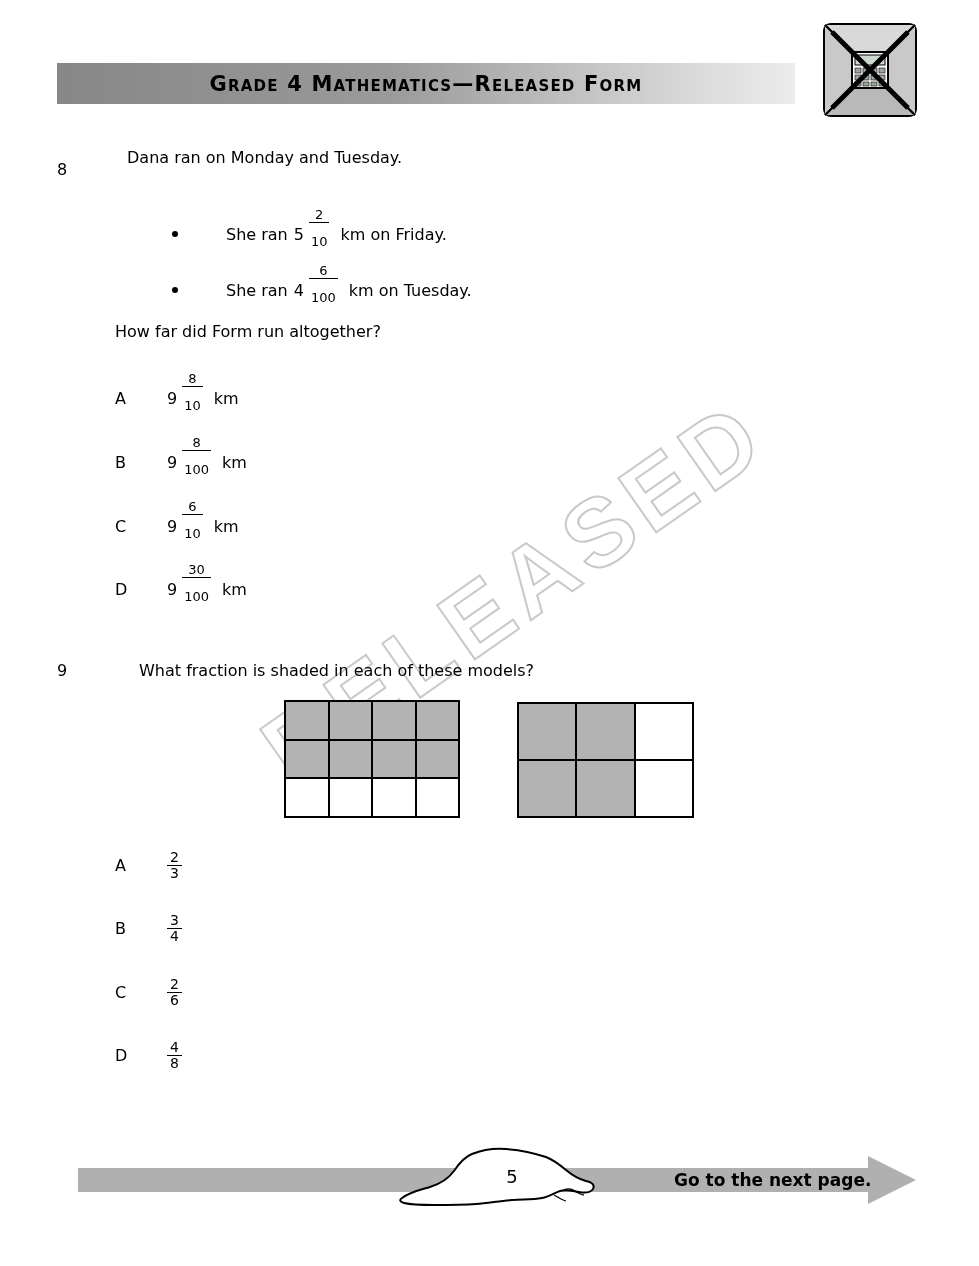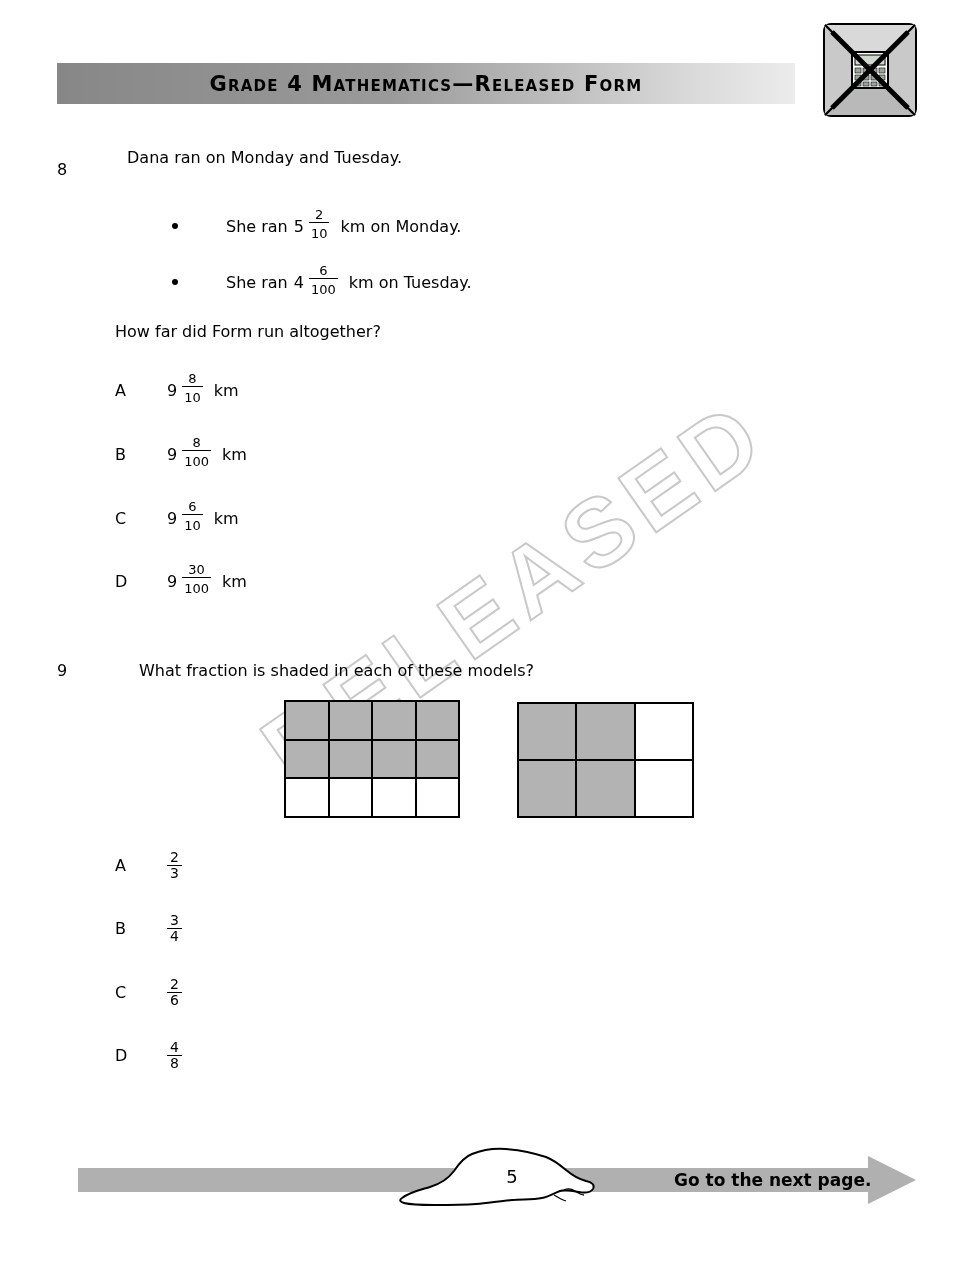--- a/index.html
+++ b/index.html
@@ -113,21 +113,21 @@
     display: inline-flex;
     flex-direction: column;
     align-items: center;
     justify-content: center;
     line-height: 1.05;
     font-size: 13px;
     margin: 0 2px;
     vertical-align: middle;
   }
   .frac .num { padding: 0 2px; }
-  .frac .den { padding: 4px 2px; border-top: 1px solid #000; }
+  .frac .den { padding: 12px 2px; border-top: 1px solid #000; }
   .unit { margin-left: 9px; }
 
   
   .frac-lg {
     display: inline-flex;
     flex-direction: column;
     align-items: center;
     line-height: 1.1;
     font-size: 14px;
   }
@@ -232,21 +232,21 @@
 <div class="bullet-row" style="left:172px; top:208px;">
   <span class="bullet-dot"></span>
   <span>She ran</span>
   <span class="mixed">
     <span class="whole" style="margin-left:6px;">5</span>
     <span class="frac">
       <span class="num">2</span>
       <span class="den">10</span>
     </span>
   </span>
-  <span class="unit">km on Monday.</span>
+  <span class="unit">km on Friday.</span>
 </div>
 
 <div class="bullet-row" style="left:172px; top:264px;">
   <span class="bullet-dot"></span>
   <span>She ran</span>
   <span class="mixed">
     <span class="whole" style="margin-left:6px;">4</span>
     <span class="frac">
       <span class="num">6</span>
       <span class="den">100</span>

